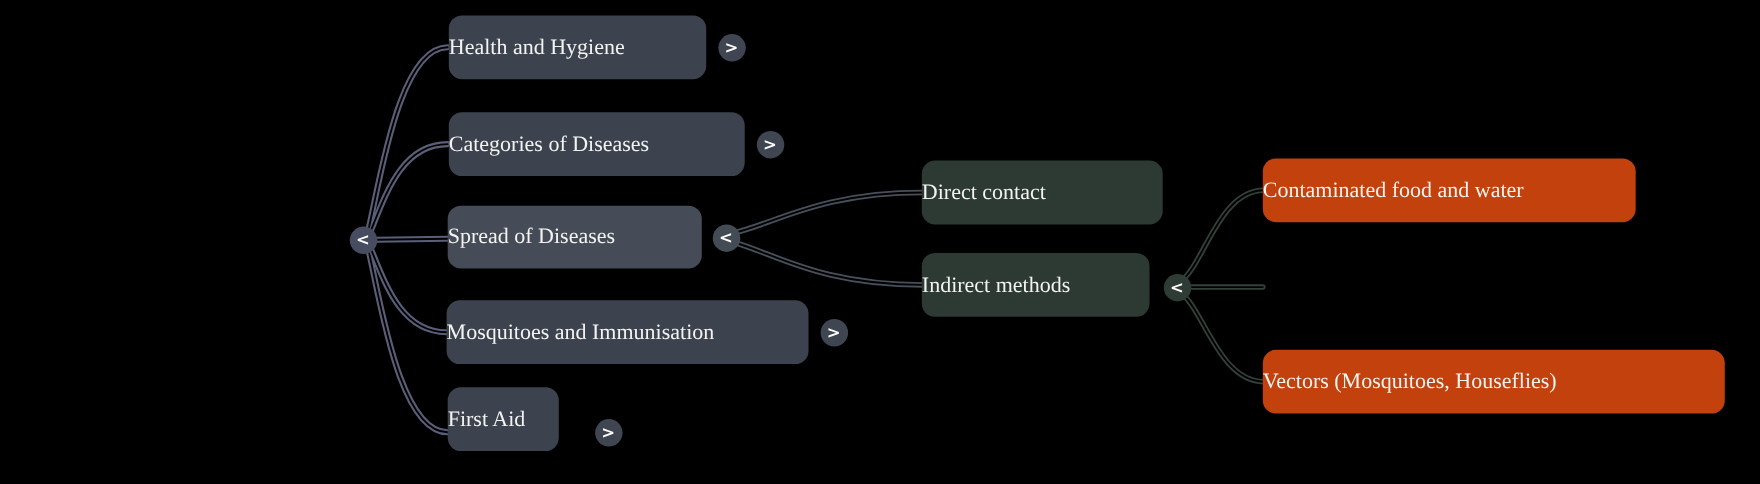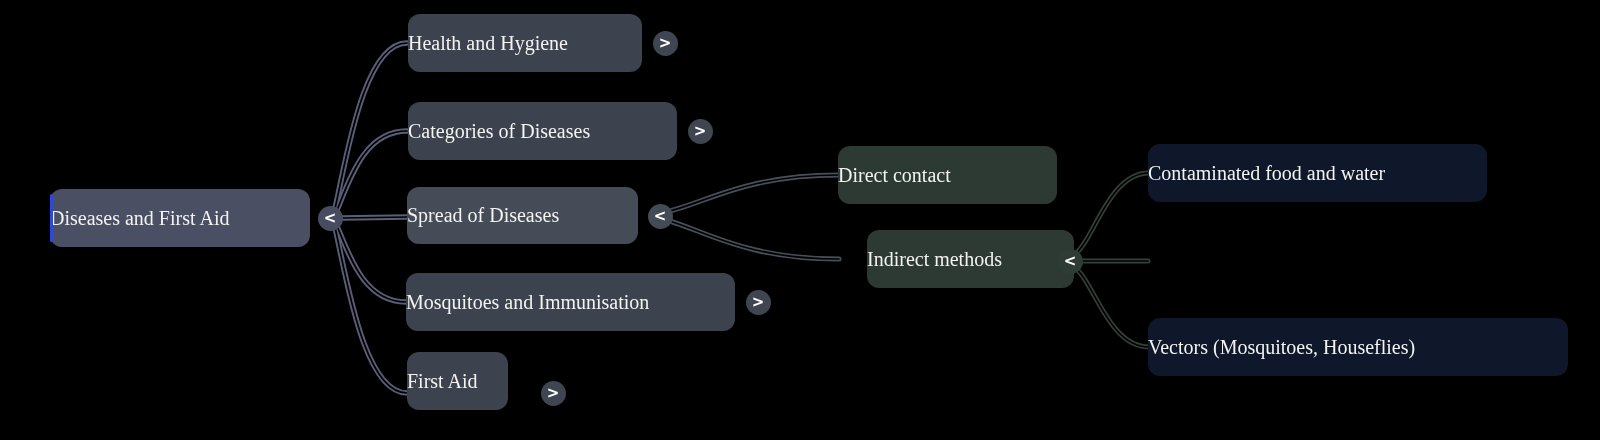--- a/index.html
+++ b/index.html
@@ -28,21 +28,21 @@
     cursor:pointer;
   }
   .root{background:#4b4f64;}
   .accent{
     position:absolute;left:0;top:5px;bottom:5px;width:3px;
     background:#2e49d4;border-radius:2px;
   }
   .lvl2{background:#3c434f;}
   .lvl2-open{background:#454c57;}
   .lvl3{background:#2d3a34;}
-  .lvl4{background:#0f172a;}
+  .lvl4{background:#c2410c;}
   .expander{
     position:absolute;
     width:25px;height:25px;margin-left:-12.5px;margin-top:-12.5px;
     border-radius:50%;
     display:flex;align-items:center;justify-content:center;
     color:#fff;
     font-family:"DejaVu Sans", sans-serif;
     font-size:15px;font-weight:700;line-height:1;
     cursor:pointer;
   }
@@ -52,21 +52,21 @@
   .exp-green{background:#2e3c35;}
 
   
   .n-root{left:50px;top:189px;width:260px;}
   .n-b0{left:408px;top:14px;width:234px;}
   .n-b1{left:408px;top:102px;width:269px;}
   .n-b2{left:407px;top:187px;width:231px;height:57px;}
   .n-b3{left:406px;top:273px;width:329px;}
   .n-b4{left:407px;top:352px;width:101px;}
   .n-c0{left:838px;top:146px;width:219px;}
-  .n-c1{left:838px;top:230px;width:207px;margin-left:29px;}
+  .n-c1{left:838px;top:230px;width:207px;}
   .n-d0{left:1148px;top:144px;width:339px;}
   .n-d1{left:1147px;top:232px;width:238px;}
   .n-d2{left:1148px;top:318px;width:420px;}
   .e-root{left:330px;top:218px;}
   .e-b0{left:665px;top:43px;}
   .e-b1{left:700px;top:131px;}
   .e-b2{left:660px;top:216px;}
   .e-b3{left:758px;top:302px;}
   .e-b4{left:553px;top:393px;}
   .e-c1{left:1070px;top:261px;}
@@ -92,24 +92,20 @@
       <path class="link l1 core" d="M 342 218 L 407 217"></path>
       <path class="link l1 core" d="M 335 221 C 349 254, 363 302, 406 302"></path>
       <path class="link l1 core" d="M 334 223 C 345 268, 362 393, 407 393"></path>
       <path class="link l2 core" d="M 666 212 C 706 203, 745 175, 839 175"></path>
       <path class="link l2 core" d="M 666 220 C 706 231, 745 259, 839 259"></path>
       <path class="link l3 core" d="M 1073 256 C 1094 242, 1108 173, 1149 173"></path>
       <path class="link l3 core" d="M 1081 261 L 1148 261"></path>
       <path class="link l3 core" d="M 1073 266 C 1094 280, 1108 347, 1149 347"></path>
     </svg>
 
-  <div class="node root n-root">
-    <span class="accent"></span>
-    <span>Diseases and First Aid</span>
-  </div>
 
   <div class="node lvl2 n-b0">
     <span>Health and Hygiene</span>
   </div>
   <div class="node lvl2 n-b1">
     <span>Categories of Diseases</span>
   </div>
   <div class="node lvl2-open lvl2 n-b2" style="background:#454c57;">
     <span>Spread of Diseases</span>
   </div>

